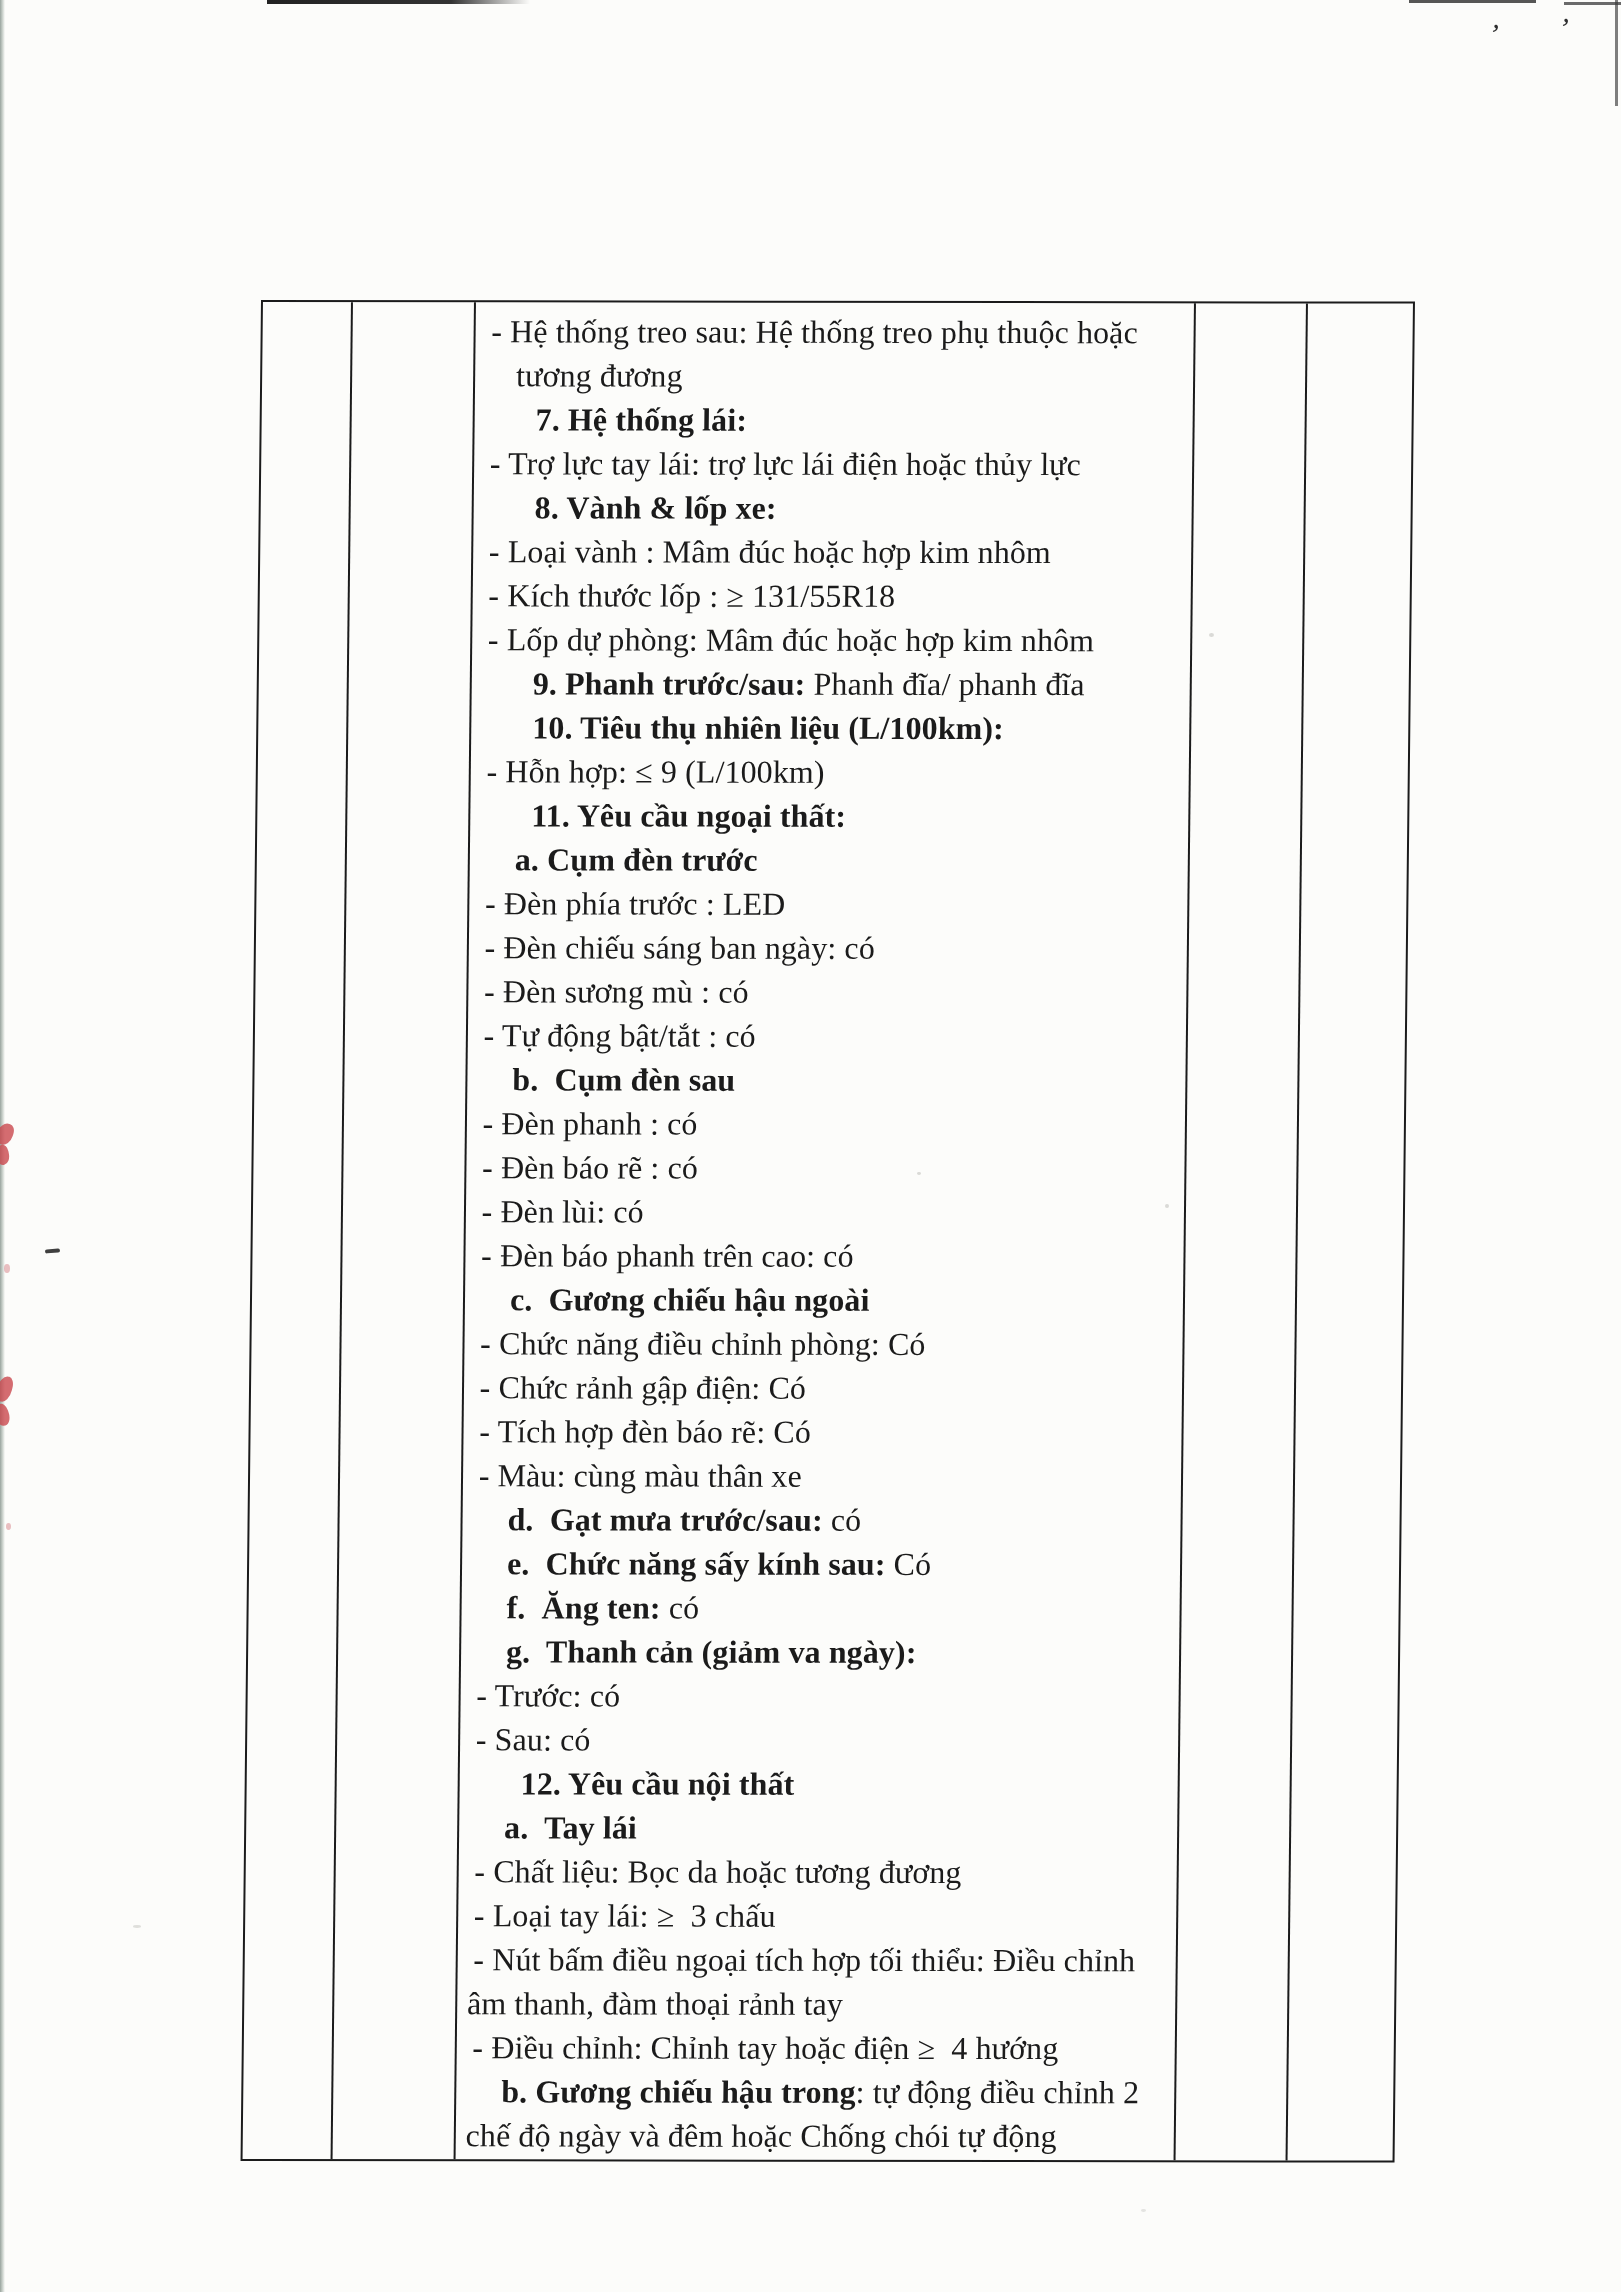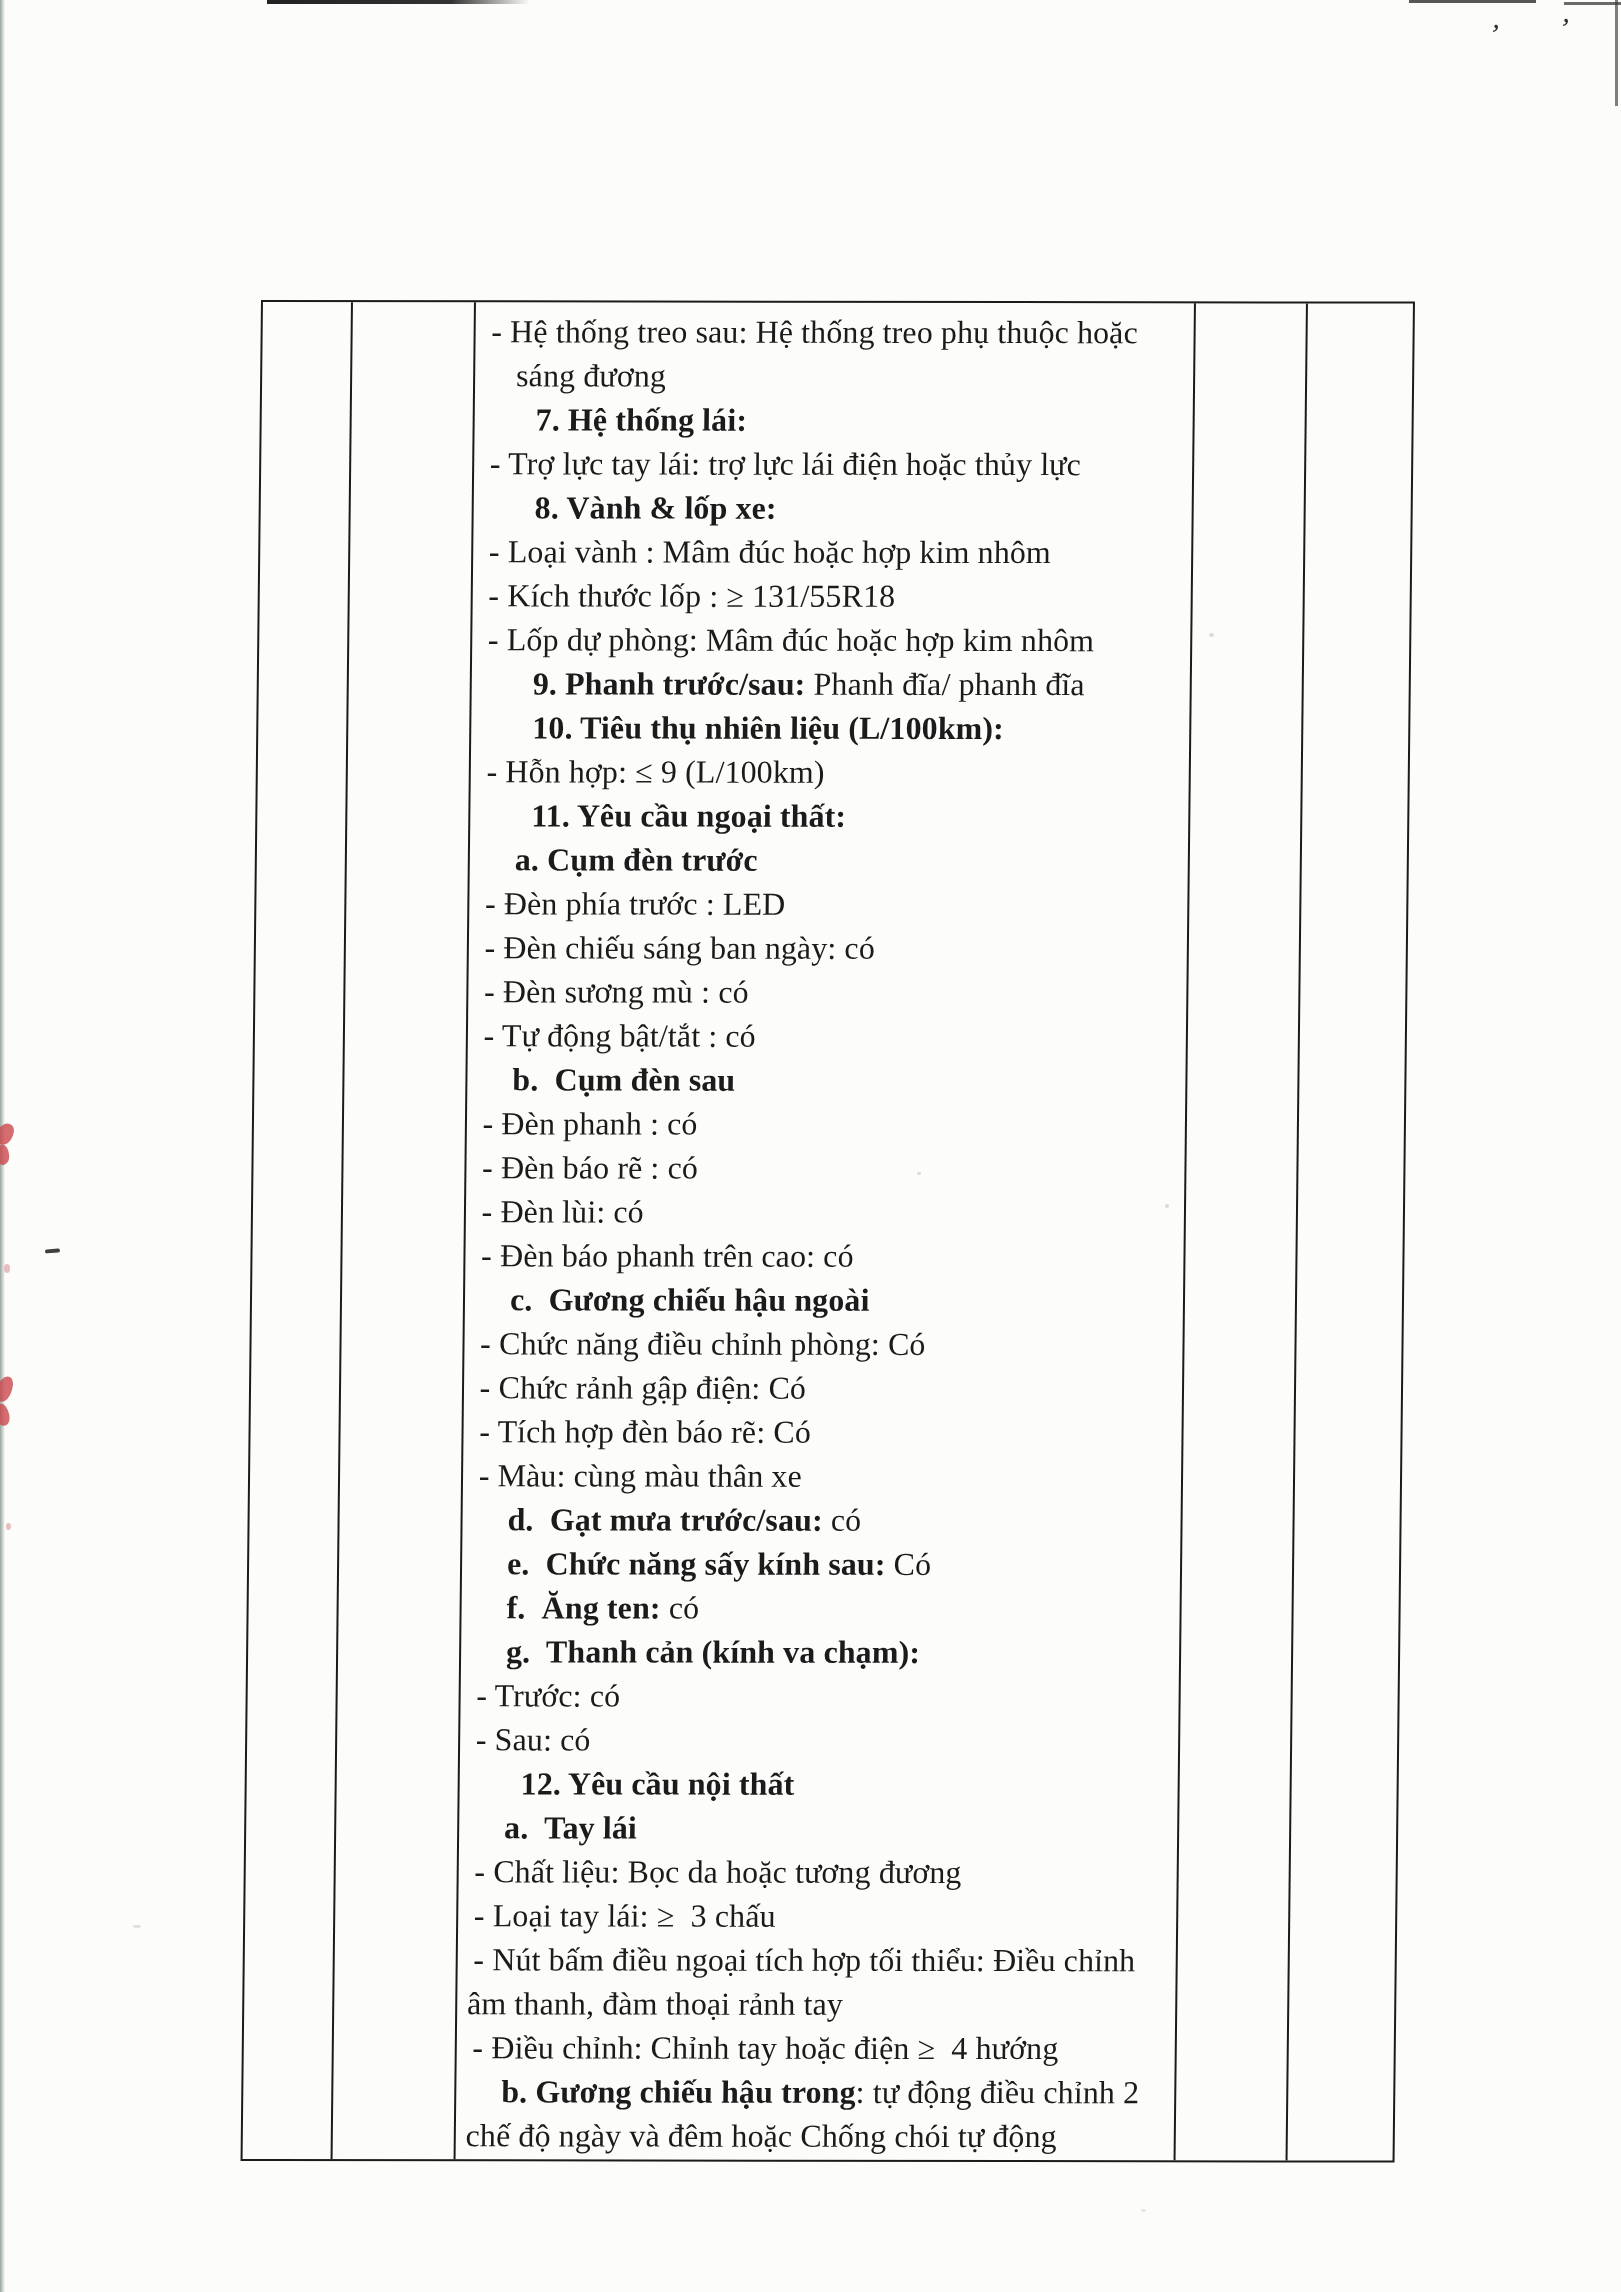--- a/index.html
+++ b/index.html
@@ -94,21 +94,21 @@
 <div class="speck sp4"></div>
 <div class="speck sp5"></div>
 
 <div class="doc-table">
   <div class="vline v1"></div>
   <div class="vline v2"></div>
   <div class="vline v3"></div>
   <div class="vline v4"></div>
   <div class="text-col" id="rows-container">
       <div class="row ind-dash"><span class="seg">- Hệ thống treo sau: Hệ thống treo phụ thuộc hoặc</span></div>
-      <div class="row ind-cont"><span class="seg">sáng đương</span></div>
+      <div class="row ind-cont"><span class="seg">tương đương</span></div>
       <div class="row ind-num"><span class="seg bold">7. Hệ thống lái:</span></div>
       <div class="row ind-dash"><span class="seg">- Trợ lực tay lái: trợ lực lái điện hoặc thủy lực</span></div>
       <div class="row ind-num"><span class="seg bold">8. Vành &amp; lốp xe:</span></div>
       <div class="row ind-dash"><span class="seg">- Loại vành : Mâm đúc hoặc hợp kim nhôm</span></div>
       <div class="row ind-dash"><span class="seg">- Kích thước lốp : ≥ 131/55R18</span></div>
       <div class="row ind-dash"><span class="seg">- Lốp dự phòng: Mâm đúc hoặc hợp kim nhôm</span></div>
       <div class="row ind-num"><span class="seg bold">9. Phanh trước/sau:</span><span class="seg"> Phanh đĩa/ phanh đĩa</span></div>
       <div class="row ind-num"><span class="seg bold">10. Tiêu thụ nhiên liệu (L/100km):</span></div>
       <div class="row ind-dash"><span class="seg">- Hỗn hợp: ≤ 9 (L/100km)</span></div>
       <div class="row ind-num"><span class="seg bold">11. Yêu cầu ngoại thất:</span></div>
@@ -123,21 +123,21 @@
       <div class="row ind-dash"><span class="seg">- Đèn lùi: có</span></div>
       <div class="row ind-dash"><span class="seg">- Đèn báo phanh trên cao: có</span></div>
       <div class="row ind-letter"><span class="seg bold">c.  Gương chiếu hậu ngoài</span></div>
       <div class="row ind-dash"><span class="seg">- Chức năng điều chỉnh phòng: Có</span></div>
       <div class="row ind-dash"><span class="seg">- Chức rảnh gập điện: Có</span></div>
       <div class="row ind-dash"><span class="seg">- Tích hợp đèn báo rẽ: Có</span></div>
       <div class="row ind-dash"><span class="seg">- Màu: cùng màu thân xe</span></div>
       <div class="row ind-letter"><span class="seg bold">d.  Gạt mưa trước/sau:</span><span class="seg"> có</span></div>
       <div class="row ind-letter"><span class="seg bold">e.  Chức năng sấy kính sau:</span><span class="seg"> Có</span></div>
       <div class="row ind-letter"><span class="seg bold">f.  Ăng ten:</span><span class="seg"> có</span></div>
-      <div class="row ind-letter"><span class="seg bold">g.  Thanh cản (kính va chạm):</span></div>
+      <div class="row ind-letter"><span class="seg bold">g.  Thanh cản (giảm va ngày):</span></div>
       <div class="row ind-dash"><span class="seg">- Trước: có</span></div>
       <div class="row ind-dash"><span class="seg">- Sau: có</span></div>
       <div class="row ind-num"><span class="seg bold">12. Yêu cầu nội thất</span></div>
       <div class="row ind-letter"><span class="seg bold">a.  Tay lái</span></div>
       <div class="row ind-dash"><span class="seg">- Chất liệu: Bọc da hoặc tương đương</span></div>
       <div class="row ind-dash"><span class="seg">- Loại tay lái: ≥  3 chấu</span></div>
       <div class="row ind-dash"><span class="seg">- Nút bấm điều ngoại tích hợp tối thiểu: Điều chỉnh</span></div>
       <div class="row ind-cont0"><span class="seg">âm thanh, đàm thoại rảnh tay</span></div>
       <div class="row ind-dash"><span class="seg">- Điều chỉnh: Chỉnh tay hoặc điện ≥  4 hướng</span></div>
       <div class="row ind-letter"><span class="seg bold">b. Gương chiếu hậu trong</span><span class="seg">: tự động điều chỉnh 2</span></div>

